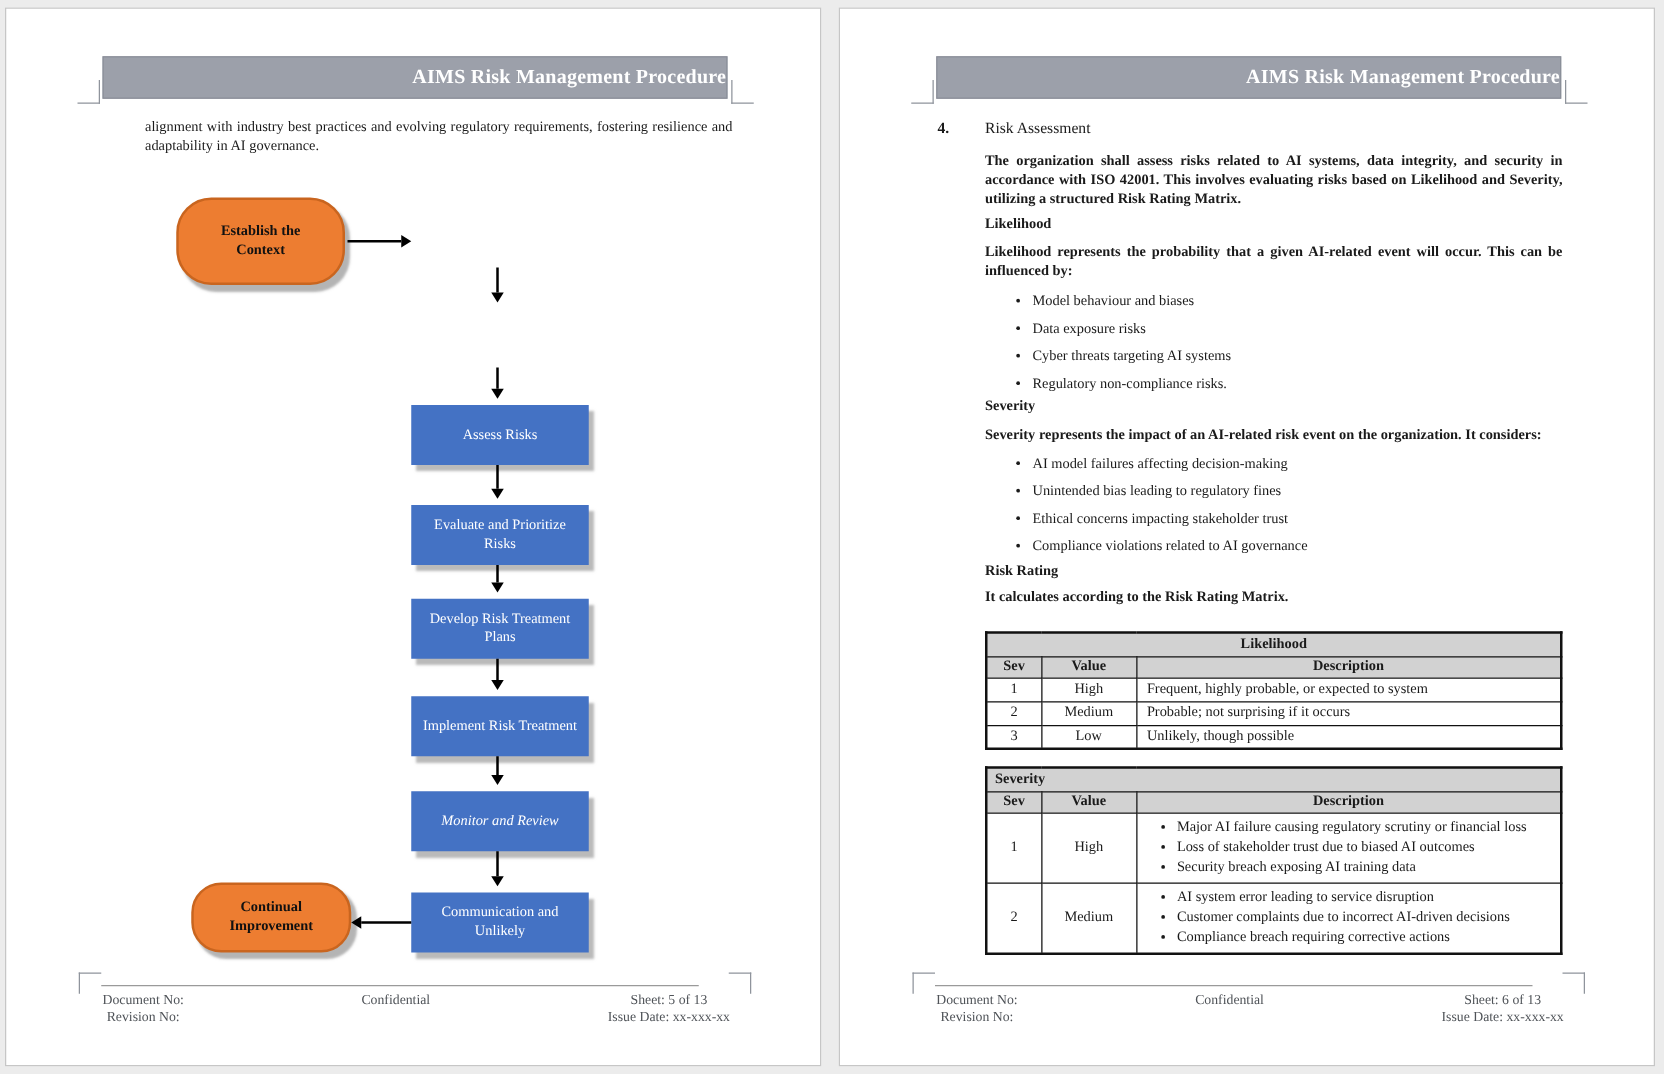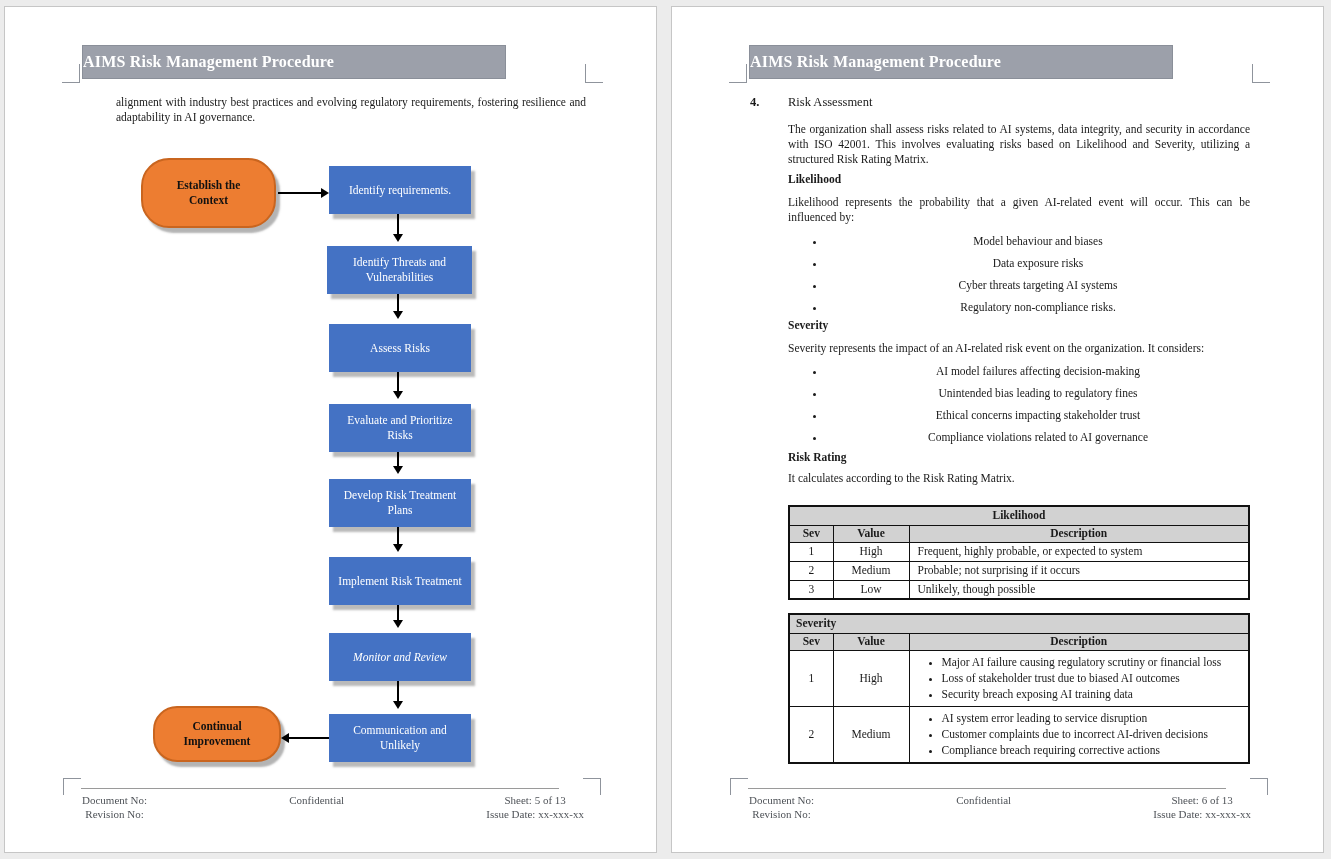--- a/index.html
+++ b/index.html
@@ -22,23 +22,23 @@
     overflow:hidden;
   }
   .page{
     position:absolute;top:6px;width:653px;height:847px;
     background:#fff;border:1px solid #c6c6c6;
   }
   #page-left{left:4px;}
   #page-right{left:671px;}
 
   .header-bar{
-    position:absolute;left:77px;top:38px;width:424px;height:34px;
+    position:absolute;left:77px;top:38px;width:500px;height:34px;
     background:var(--header_gray);border:1px solid #8a8f99;
-    display:flex;align-items:center;justify-content:flex-start;
+    display:flex;align-items:center;justify-content:flex-end;
   }
   .header-title{
     color:#fff;font-weight:bold;font-size:16px;letter-spacing:.2px;
   }
 
   
   .mark{position:absolute;}
   .mark-tl{left:57px;top:57px;width:18px;height:19px;border-right:1px solid var(--mark_gray);border-bottom:1px solid var(--mark_gray);}
   .mark-tr{left:580px;top:57px;width:18px;height:19px;border-left:1px solid var(--mark_gray);border-bottom:1px solid var(--mark_gray);}
   .mark-bl{left:58px;top:771px;width:18px;height:17px;border-left:1px solid var(--mark_gray);border-top:1px solid var(--mark_gray);}
@@ -82,26 +82,26 @@
   .head-right{position:absolute;width:0;height:0;
     border-top:5px solid transparent;border-bottom:5px solid transparent;border-left:8px solid #000;}
   .head-left{position:absolute;width:0;height:0;
     border-top:5px solid transparent;border-bottom:5px solid transparent;border-right:8px solid #000;}
 
   
   .sec-no{position:absolute;left:78px;top:88px;font-size:12.5px;font-weight:bold;}
   .sec-title{position:absolute;left:116px;top:88px;font-size:12.5px;font-weight:normal;}
   .rp-para{
     position:absolute;left:116px;width:462px;
-    font-size:11.5px;line-height:15px;text-align:justify;
+    font-size:11.5px;line-height:15px;text-align:justify;font-weight:bold;
   }
   .rp-head{position:absolute;left:116px;font-size:11.5px;font-weight:bold;}
   .bullets{
     position:absolute;left:116px;width:462px;list-style:disc;
-    padding-left:38px;font-size:11.5px;line-height:15px;text-align:center;
+    padding-left:38px;font-size:11.5px;line-height:15px;
   }
   .bullets li{margin-bottom:7px;}
 
   table.doc-table{
     position:absolute;left:116px;width:462px;
     border-collapse:collapse;font-size:11.5px;line-height:15px;
     border:2px solid #111;
   }
   table.doc-table td,table.doc-table th{border:1px solid #111;vertical-align:middle;}
   .t-title{background:var(--table_header_gray);font-weight:bold;height:19px;}
@@ -123,22 +123,20 @@
     <span class="header-title">AIMS Risk Management Procedure</span>
   </div>
   <div class="mark mark-tl"></div>
   <div class="mark mark-tr"></div>
 
   <p class="intro">alignment with industry best practices and evolving regulatory requirements, fostering resilience and adaptability in AI governance.</p>
 
   <div class="flow">
     <div class="node node-orange" style="left:136px;top:151px;width:135px;height:70px;">Establish the Context</div>
 
-    <div class="node node-blue" style="left:324px;top:159px;width:142px;height:48px;">Identify requirements.</div>
-    <div class="node node-blue" style="left:322px;top:239px;width:145px;height:48px;">Identify Threats and Vulnerabilities</div>
     <div class="node node-blue" style="left:324px;top:317px;width:142px;height:48px;">Assess Risks</div>
     <div class="node node-blue" style="left:324px;top:397px;width:142px;height:48px;">Evaluate and Prioritize Risks</div>
     <div class="node node-blue" style="left:324px;top:472px;width:142px;height:48px;">Develop Risk Treatment Plans</div>
     <div class="node node-blue" style="left:324px;top:550px;width:142px;height:48px;">Implement Risk Treatment</div>
     <div class="node node-blue" style="left:324px;top:626px;width:142px;height:48px;font-style:italic;">Monitor and Review</div>
     <div class="node node-blue" style="left:324px;top:707px;width:142px;height:48px;">Communication and Unlikely</div>
 
     <div class="node node-orange" style="left:148px;top:699px;width:128px;height:56px;border-radius:24px;">Continual Improvement</div>
 
     <div class="hline" style="left:273px;top:185px;width:43px;"></div>

